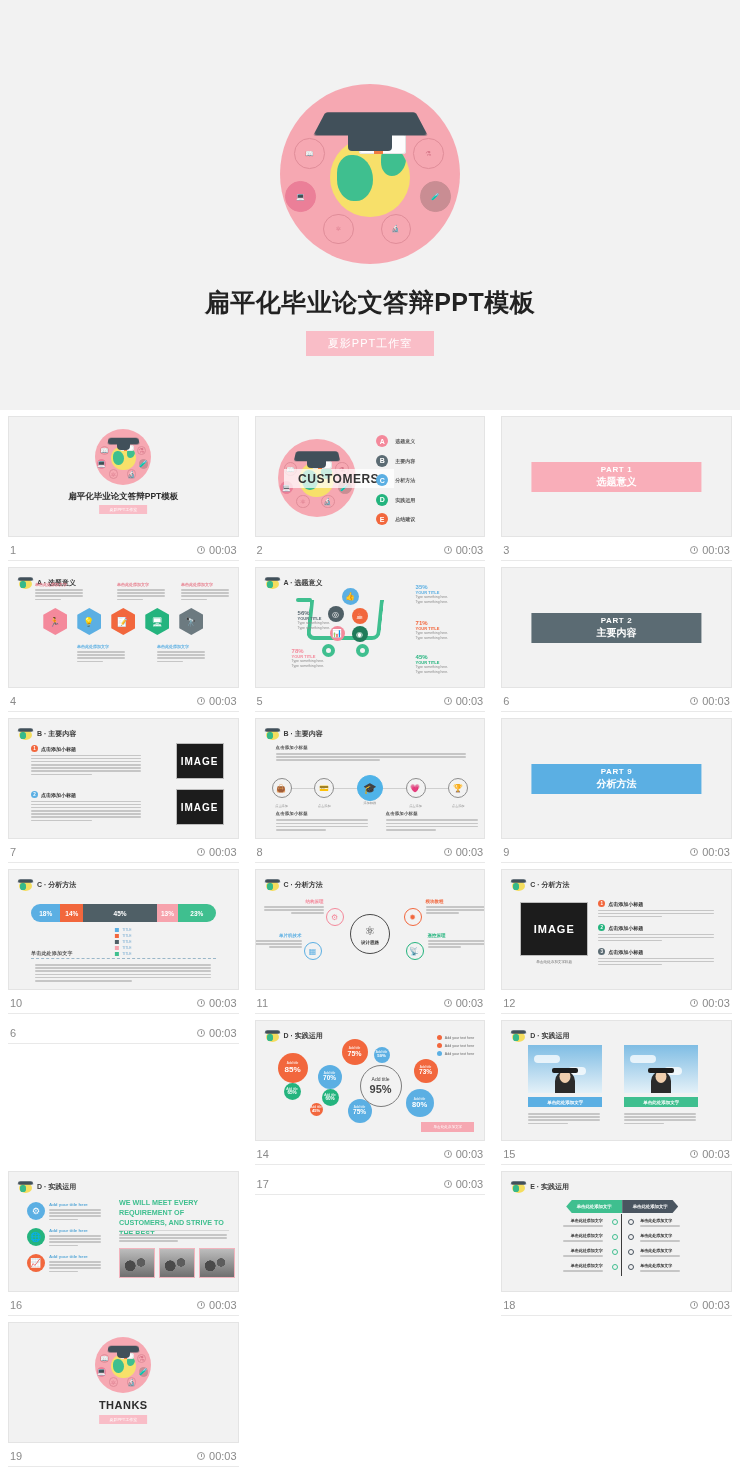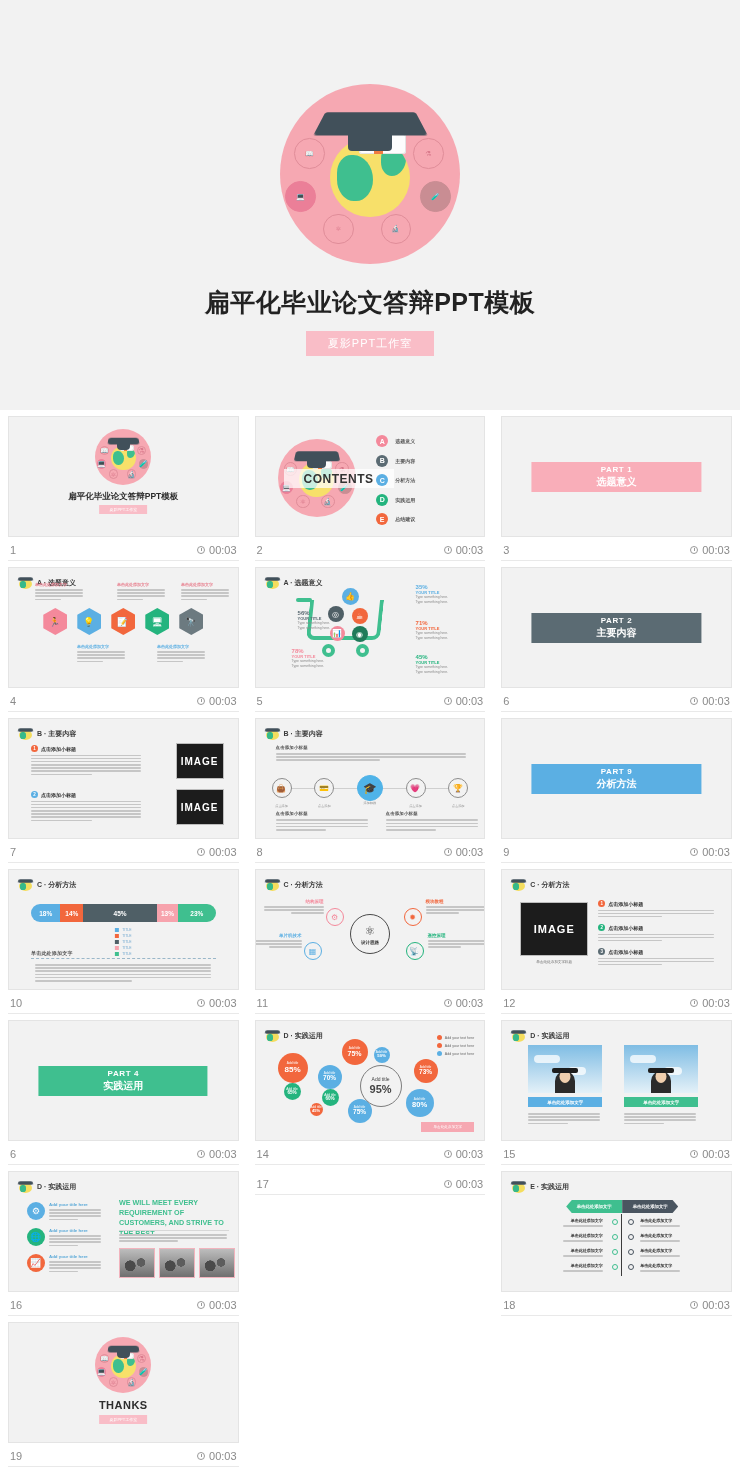--- a/index.html
+++ b/index.html
@@ -222,21 +222,21 @@
             <div class="mini m4">🧪</div>
             <div class="mini m5">⚛</div>
             <div class="mini m6">🔬</div>
             <div class="globe"></div>
             <div class="scroll"></div>
             <div class="scroll-band"></div>
             <div class="cap-base"></div>
             <div class="cap"></div>
           </div>
         </div>
-        <div class="s2-contents">CONTENTS</div>
+        <div class="s2-contents">CUSTOMERS</div>
         <div class="s2-list">
           <div class="s2-item">
             <div class="s2-bul" style="background:#f4899b">A</div>
             <div class="s2-lab">选题意义</div>
           </div>
           <div class="s2-item">
             <div class="s2-bul" style="background:#5b6b73">B</div>
             <div class="s2-lab">主要内容</div>
           </div>
           <div class="s2-item">
@@ -718,26 +718,20 @@
       </div>
       <div class="meta">
         <span>12</span>
         <div class="dur">
           <span class="clock"></span>
           <span>00:03</span>
         </div>
       </div>
     </div>
     <div class="cell">
-      <div class="thumb">
-        <div class="banner" style="background:#3fbf8f">
-          <div class="p">PART 4</div>
-          <div class="c">实践运用</div>
-        </div>
-      </div>
       <div class="meta">
         <span>6</span>
         <div class="dur">
           <span class="clock"></span>
           <span>00:03</span>
         </div>
       </div>
     </div>
     <div class="cell">
       <div class="thumb">

